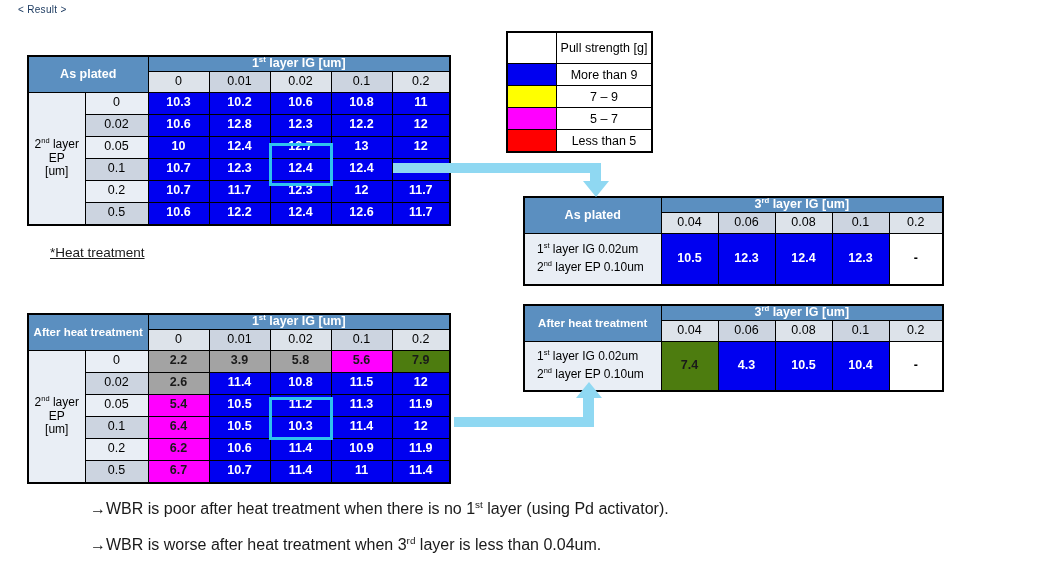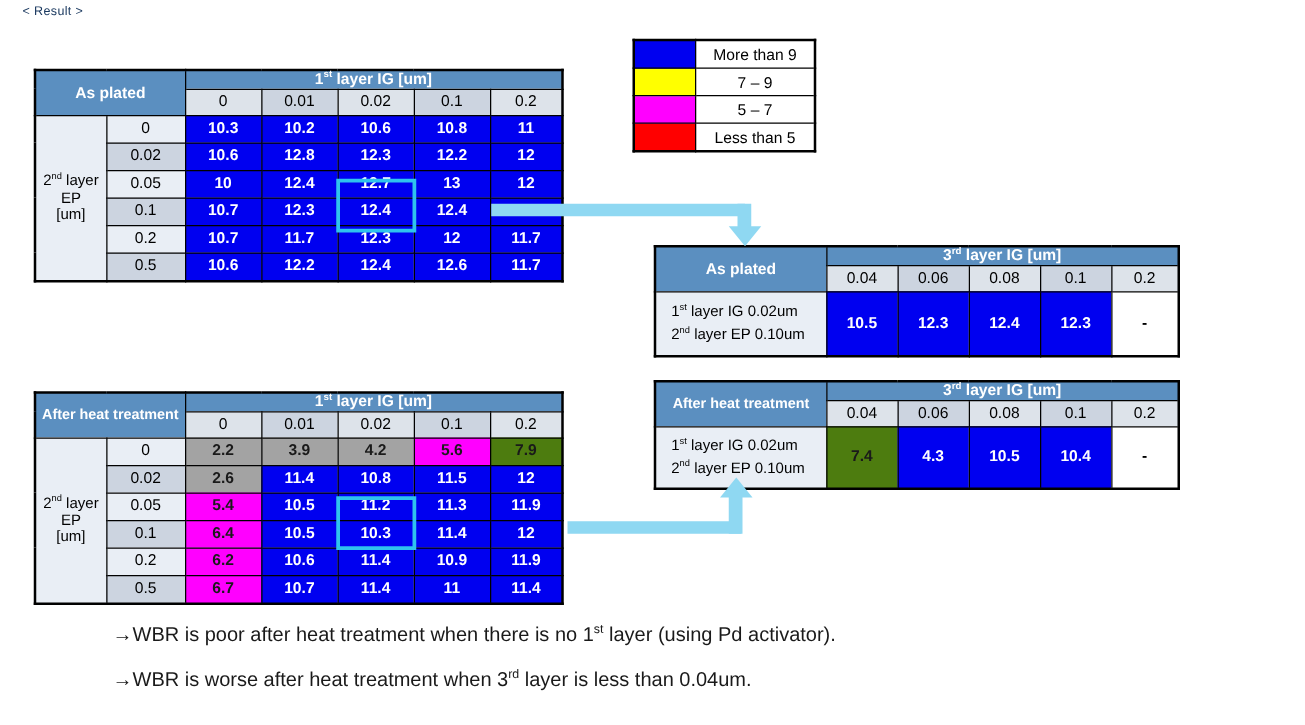--- a/index.html
+++ b/index.html
@@ -108,20 +108,24 @@
   .arrow-stem{background:#8fd8f2;width:11px;}
 </style>
 </head>
 <body>
 
 <div class="abs" id="result-title">&lt; Result &gt;</div>
 
 <div class="abs" style="left:506px;top:31px;">
   <table class="legend">
     <tbody id="legend-body">
+      <tr>
+        <td class="sw" style="background:#fff;height:30px;"></td>
+        <td class="lg-label">Pull strength [g]</td>
+      </tr>
     <tr>
           <td class="sw" style="background: rgb(0, 0, 240);"></td>
           <td class="lg-label">More than 9</td>
         </tr>
         <tr>
           <td class="sw" style="background: rgb(255, 255, 0);"></td>
           <td class="lg-label">7 – 9</td>
         </tr>
         <tr>
           <td class="sw" style="background: rgb(255, 0, 255);"></td>
@@ -240,21 +244,21 @@
           <td class="hdr-grey-b" style="height: 20px;">0.1</td>
           <td class="hdr-grey-a" style="height: 20px;">0.2</td>
         </tr>
     </tbody>
     <tbody id="ah-body">
         <tr>
           <td class="rowlbl" rowspan="6" style="font-size: 12px;"><span>2</span><sup>nd</sup> layer<br>EP<br>[um]</td>
           <td class="rowlbl" style="height: 21px;">0</td>
           <td class="c-red">2.2</td>
           <td class="c-red">3.9</td>
-          <td class="c-red">4.2</td>
+          <td class="c-red">5.8</td>
           <td class="c-magenta">5.6</td>
           <td class="c-yellow">7.9</td>
         </tr>
         <tr>
           <td class="rowlbl-b" style="height: 21px;">0.02</td>
           <td class="c-red">2.6</td>
           <td class="c-blue">11.4</td>
           <td class="c-blue">10.8</td>
           <td class="c-blue">11.5</td>
           <td class="c-blue">12</td>
@@ -367,20 +371,21 @@
           <td class="c-blue">4.3</td>
           <td class="c-blue">10.5</td>
           <td class="c-blue">10.4</td>
           <td class="c-white">-</td>
         </tr>
     </tbody>
   </table>
 </div>
 
 <div class="abs" id="note-block">
+  <span id="note-title"><u>*Heat treatment</u></span>
 </div>
 
 <div class="abs concl" id="concl-1">
   <span>→</span><span>WBR is poor after heat treatment when there is no 1</span><sup>st</sup><span> layer  (using Pd activator).</span>
 </div>
 <div class="abs concl" id="concl-2">
   <span>→</span><span>WBR is worse after heat treatment when 3</span><sup>rd</sup><span> layer is less than 0.04um.</span>
 </div>
 
 <div class="abs cyan-rect" style="left:269px;top:143px;width:64px;height:43px;"></div>

